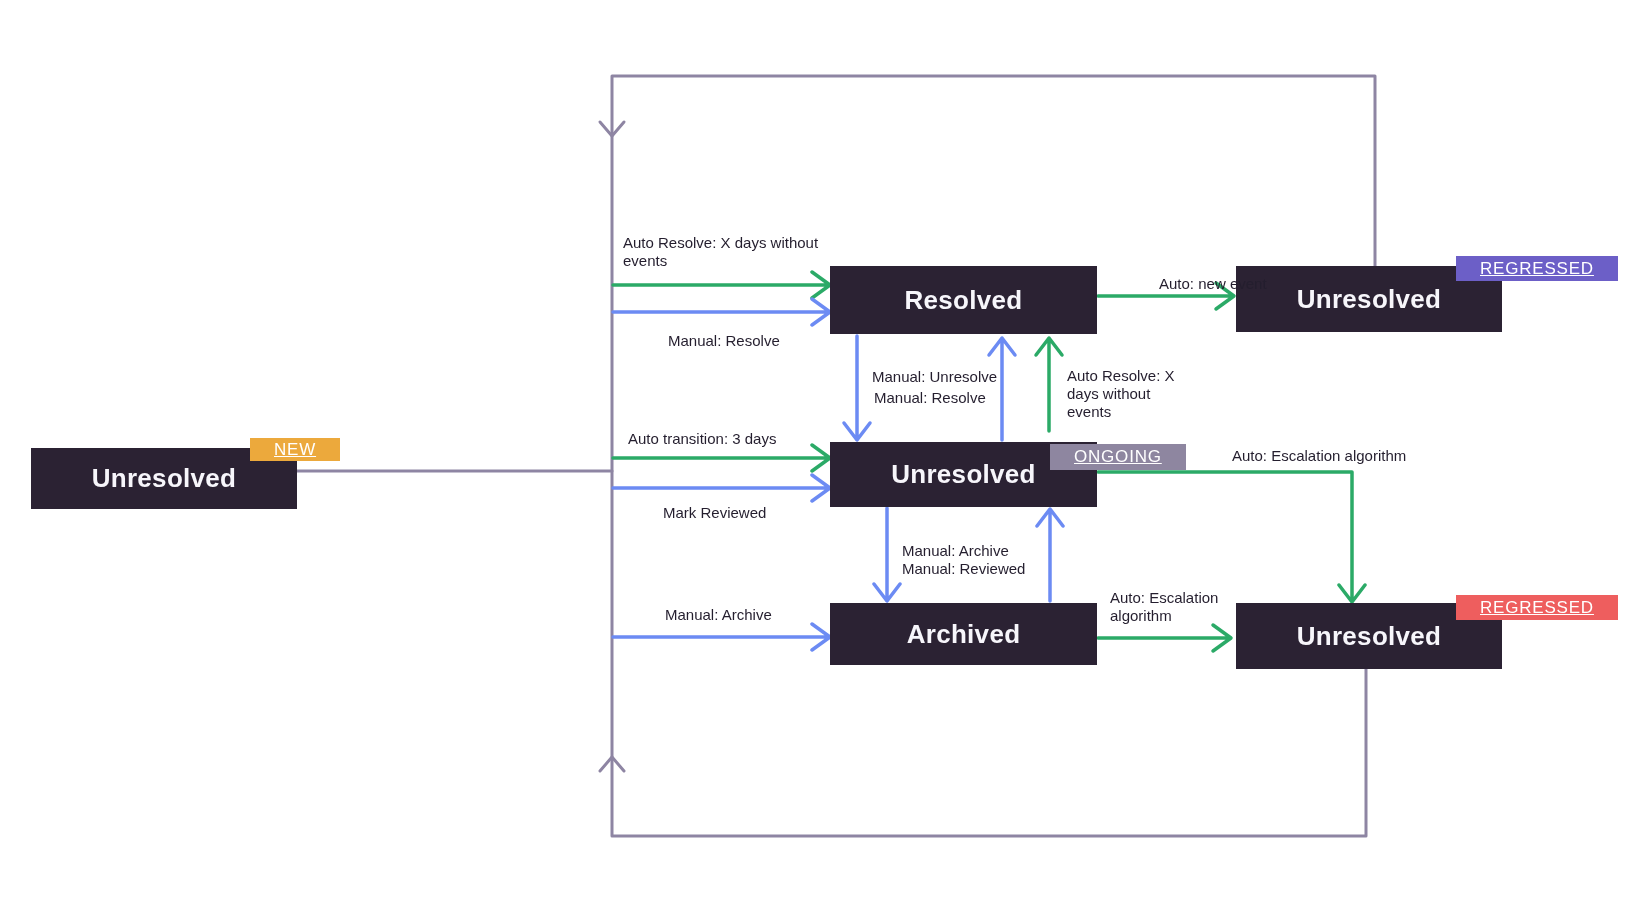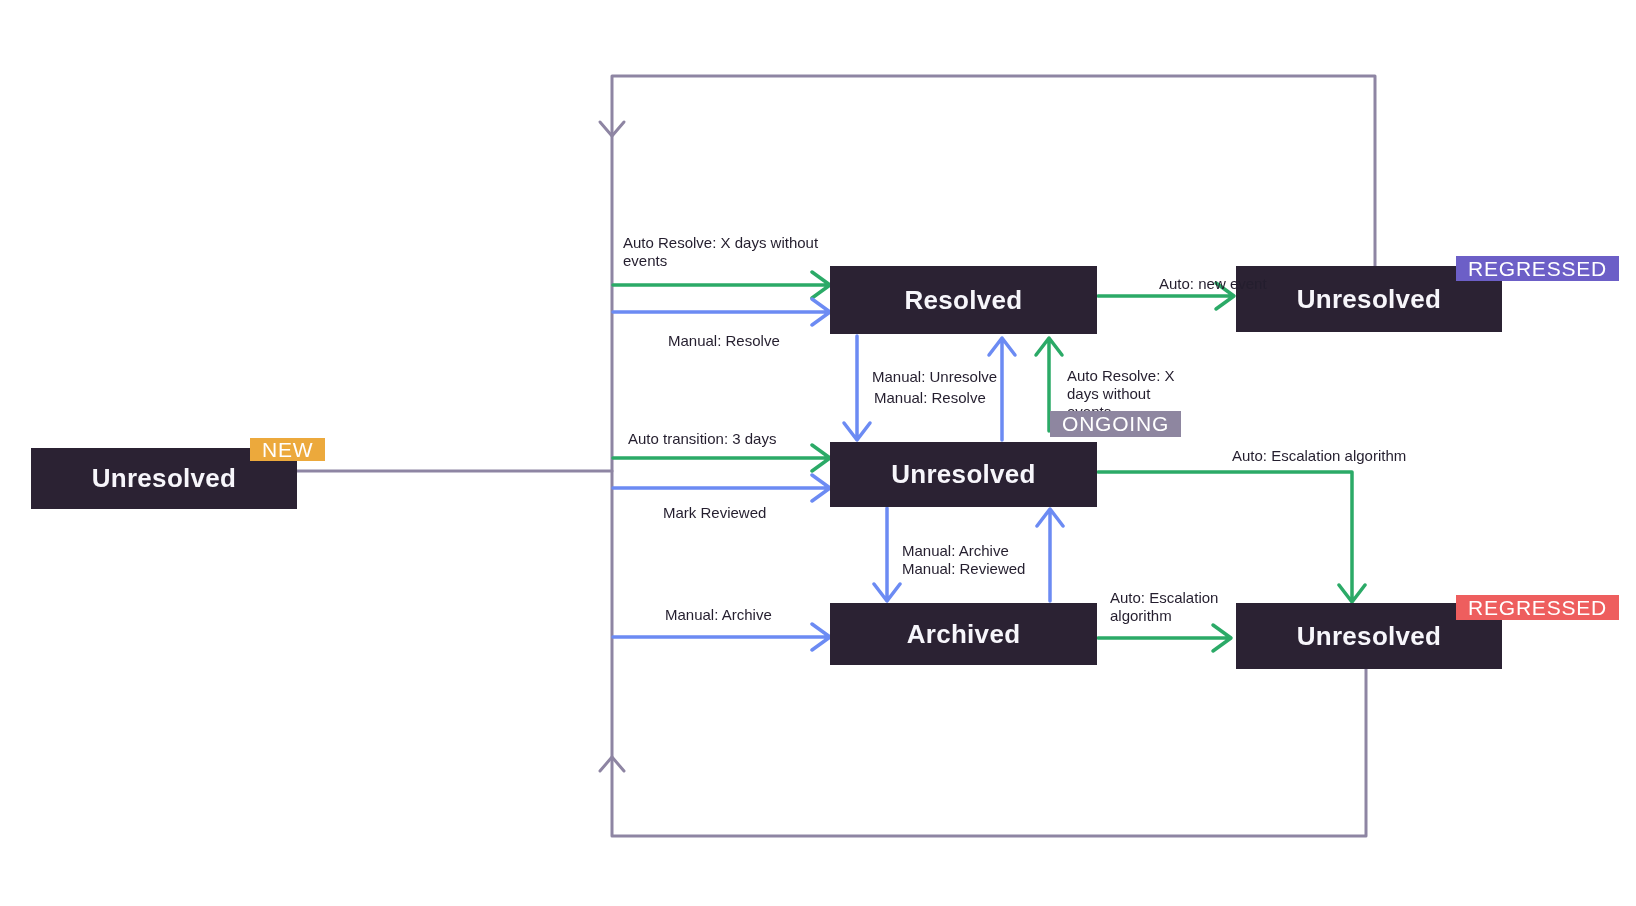--- a/index.html
+++ b/index.html
@@ -15,27 +15,27 @@
     font-size:26px; letter-spacing:0.3px;font-weight:bold;
   }
   #st-new        { left:31px;   top:448px; width:266px; height:61px; }
   #st-resolved   { left:830px;  top:266px; width:267px; height:68px; }
   #st-regressed  { left:1236px; top:266px; width:266px; height:66px; }
   #st-ongoing    { left:830px;  top:442px; width:267px; height:65px; }
   #st-archived   { left:830px;  top:603px; width:267px; height:62px; }
   #st-escalating { left:1236px; top:603px; width:266px; height:66px; }
 
   .badge {
-    position:absolute; z-index:3; color:#ffffff; font-size:21px;
+    position:absolute; z-index:3; color:#ffffff; font-size:17px;
     letter-spacing:0.8px; display:flex; align-items:center; justify-content:center;
-    padding:0 12px; height:25px; white-space:nowrap;
+    padding:0 24px; height:25px; white-space:nowrap;text-decoration:underline;
   }
   #bd-new        { left:250px;  top:438px; height:23px; background:#ECA93C; }
   #bd-regressed  { left:1456px; top:256px; background:#6C5FC7; }
-  #bd-ongoing    { left:1050px; top:411px; height:26px; background:#8E86A0; }
+  #bd-ongoing    { left:1050px; top:444px; height:26px; background:#8E86A0; }
   #bd-escalating { left:1456px; top:595px; background:#EE5E5E; }
 
   .lbl {
     position:absolute; z-index:2; color:#241E2E; font-size:15px;
     line-height:18px; white-space:nowrap;
   }
   .wrap { white-space:normal; }
   #lbl-auto-resolve-top   { left:623px;  top:234px; width:215px; }
   #lbl-manual-resolve-top { left:668px;  top:332px; }
   #lbl-auto-new-event     { left:1112px; top:275px;margin-left:47px; }

